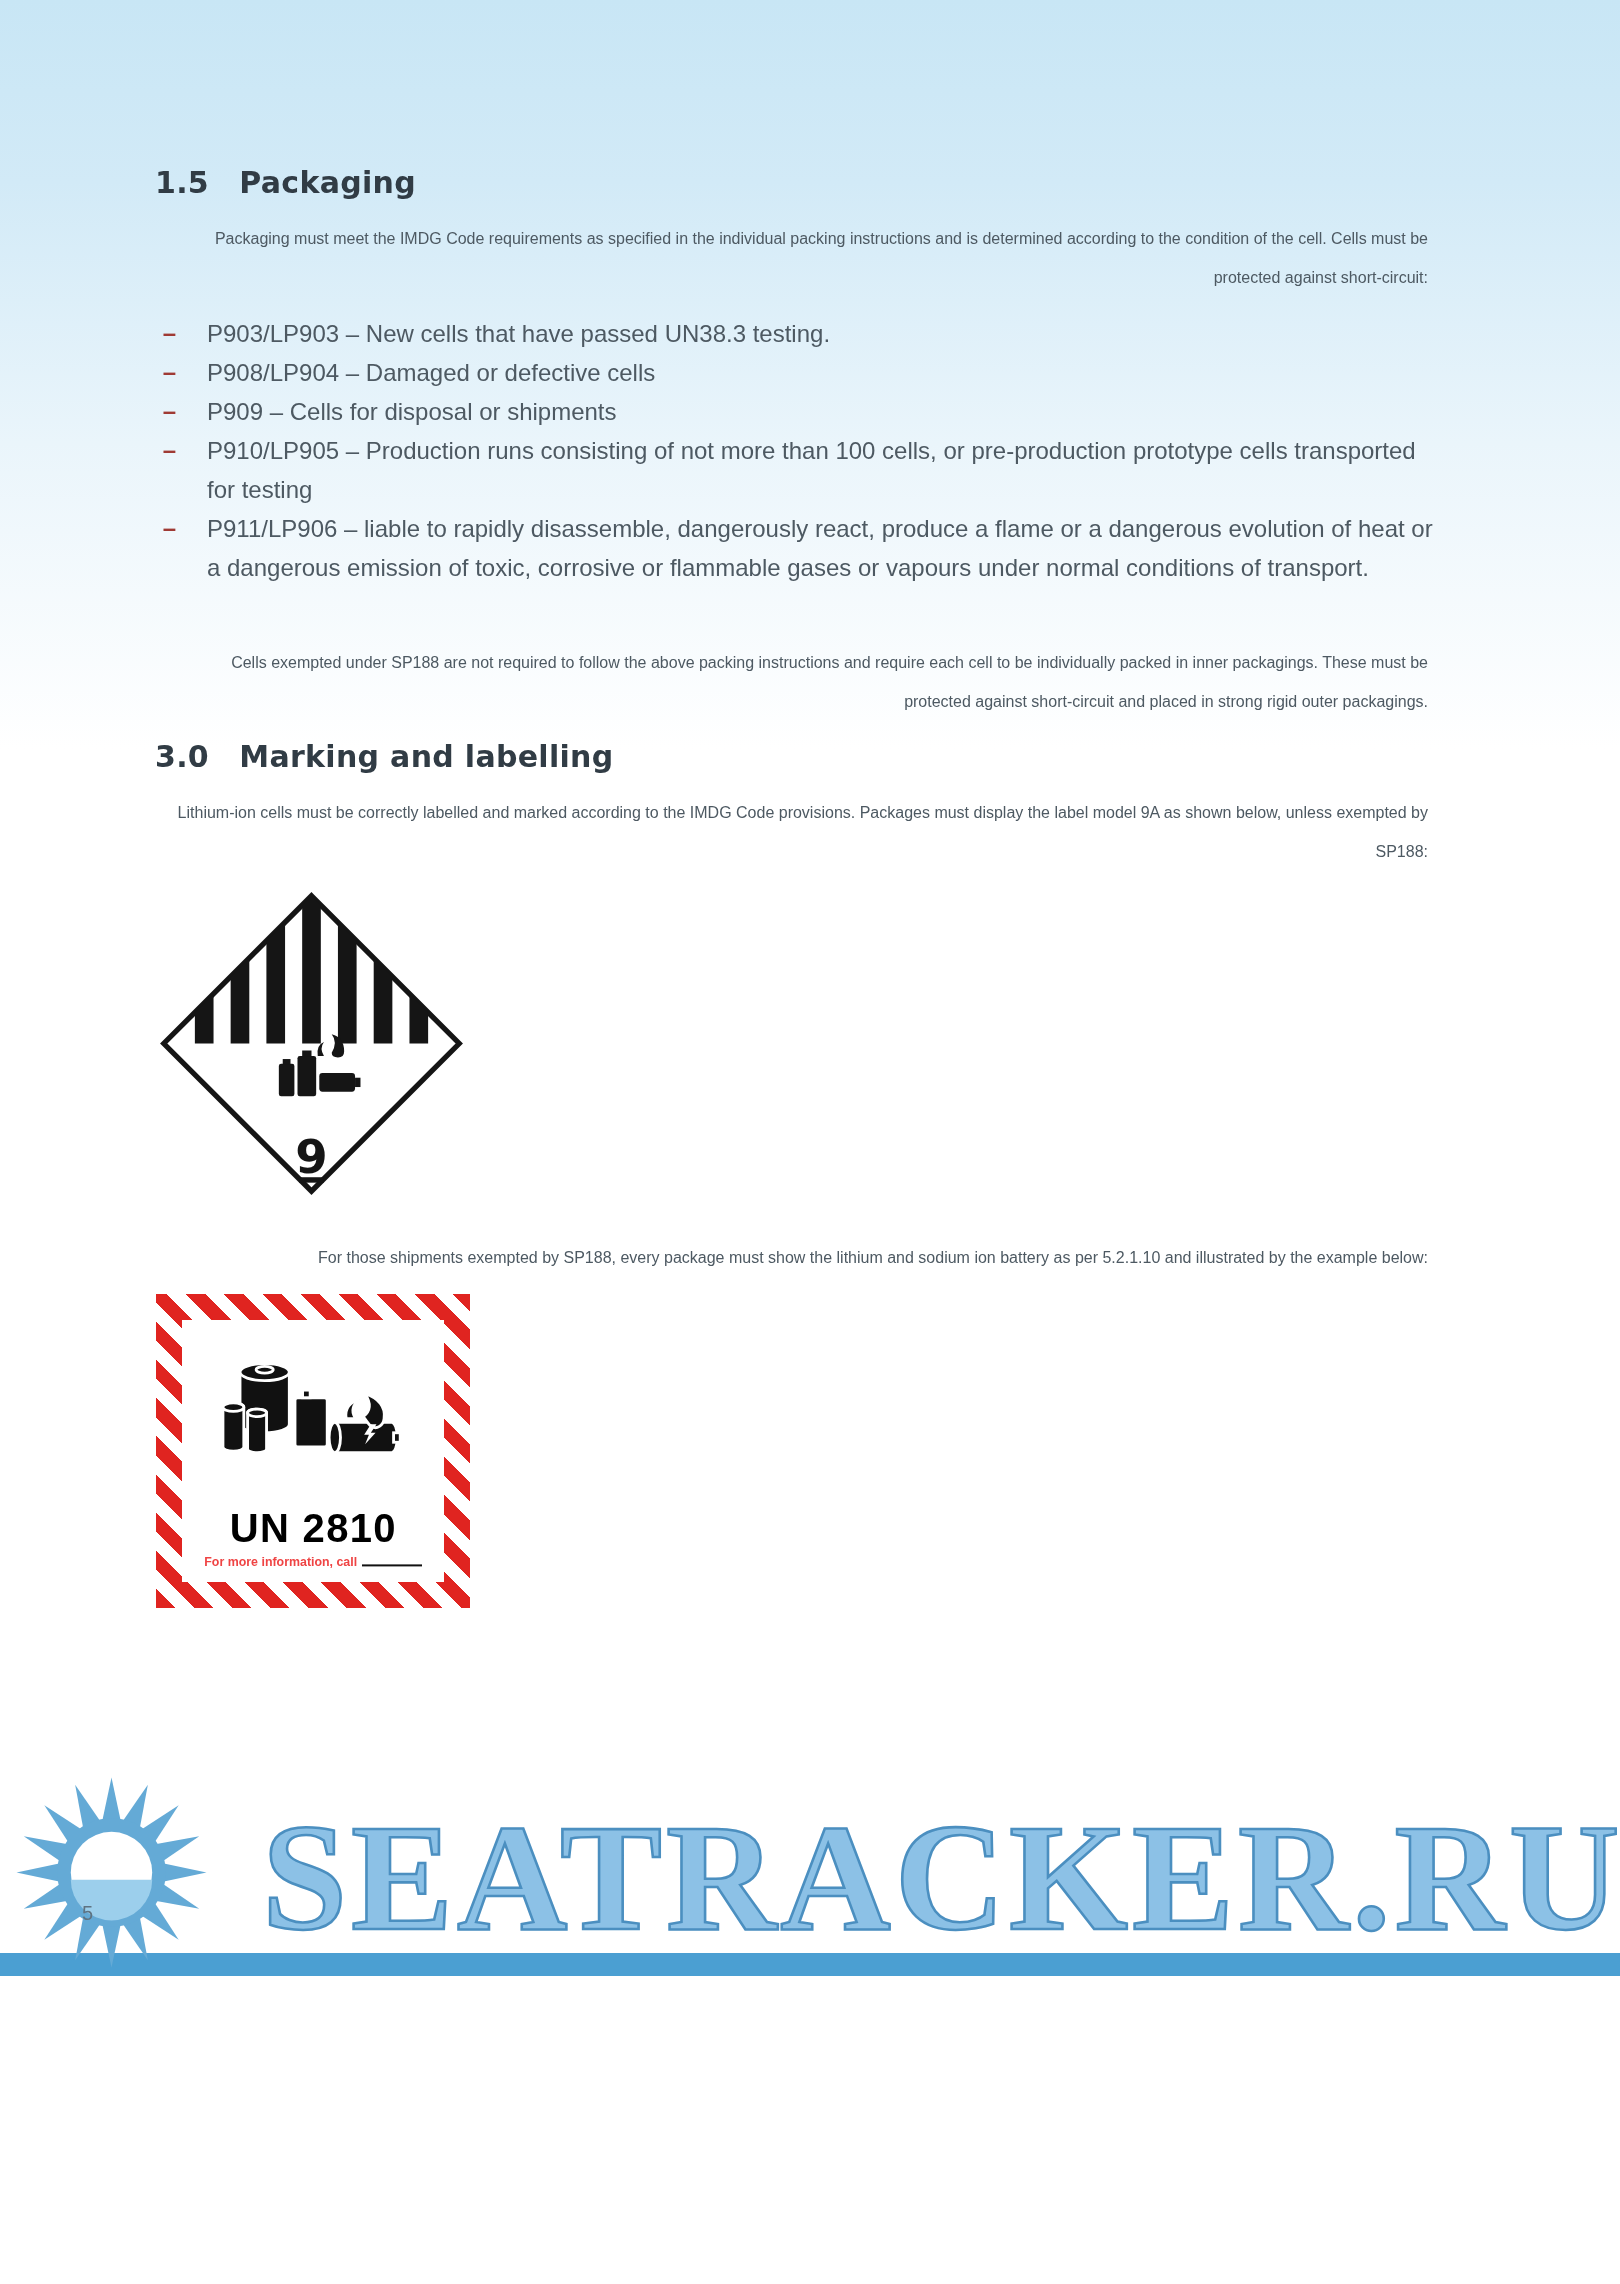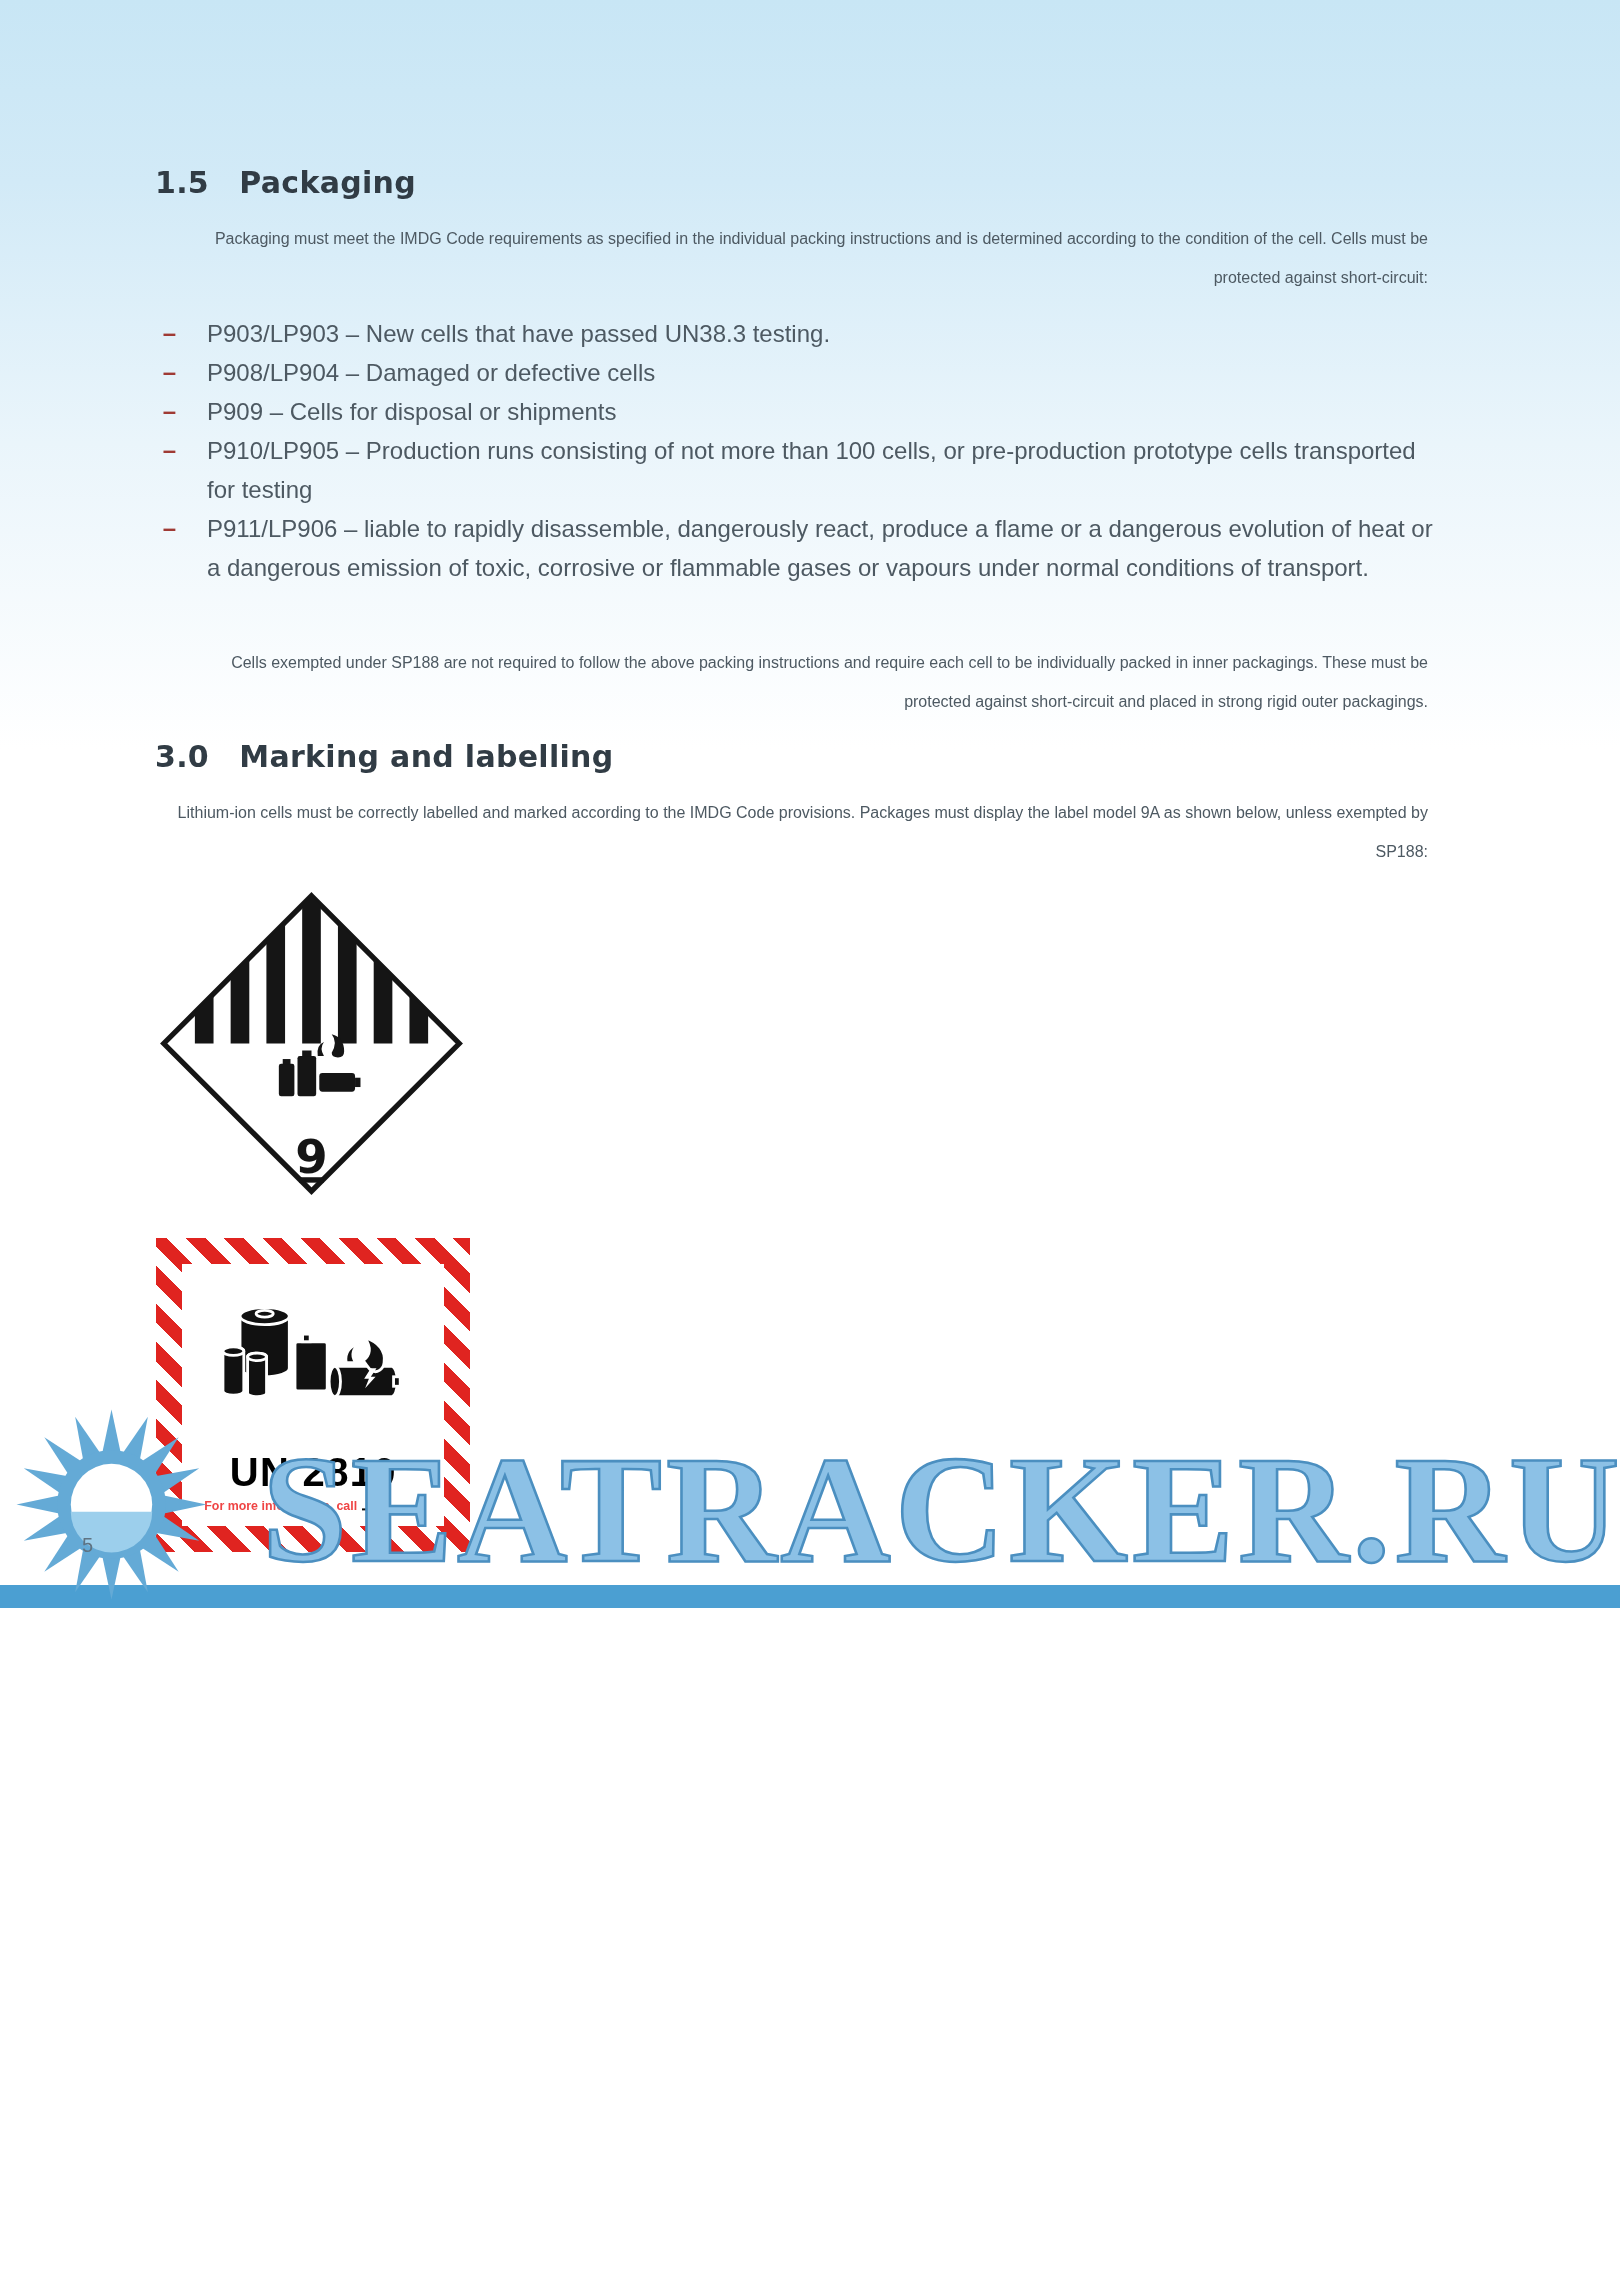--- a/index.html
+++ b/index.html
@@ -1,18 +1,18 @@
 <!DOCTYPE html>
 <html style="font-size:10.4px"><head>
 <meta charset="utf-8">
 <style>
   *{box-sizing:border-box;}
   html,body{margin:0;padding:0;background:#ffffff;}
   .page{
-    position:relative;width:1621px;height:1608px;overflow:hidden;margin:0 auto;
+    position:relative;width:1621px;height:1976px;overflow:hidden;margin:0 auto;
     background:linear-gradient(180deg,#c8e6f5 0px,#d2eaf7 182px,#eaf5fb 443px,#ffffff 749px,#ffffff 100%);
     font-family:"Liberation Sans","DejaVu Sans",sans-serif;color:#4d5962;
   }
   .content{position:relative;padding:164px 176px 0 155px;}
   .heading{margin:0 0 13px 0;font-family:"DejaVu Sans","Liberation Sans",sans-serif;
     font-size:30px;line-height:38px;font-weight:bold;color:#313c45;letter-spacing:0.3px;}
   .heading .hnum{margin-right:19.5px;}
   p.body{margin:17px;font-size:16px;line-height:39px;text-align:right;}
   .p-intro{margin-bottom:47px;}
   .p-outro{margin-bottom:42px;}
@@ -93,20 +93,21 @@
           <rect x="105" y="119" width="23" height="12" rx="2"></rect>
           <rect x="128" y="122" width="3.5" height="6"></rect>
           <path d="M113 106 q4 -7 0 -12 q8 2 8 11 q0 4 -4 4 q-4 0 -4 -3 z"></path>
           <path d="M108 108 q-3 -5 0 -9 q-5 2 -4 9 z"></path>
         </g>
         <text x="100" y="183" text-anchor="middle" font-size="30" font-weight="bold" font-family="DejaVu Sans, sans-serif" fill="#151515">9</text>
         <rect x="92" y="186" width="16" height="3.5" fill="#151515"></rect>
       </svg>
     </div>
 
+    <p class="body p-sp188">For those shipments exempted by SP188, every package must show the lithium and sodium ion battery as per 5.2.1.10 and illustrated by the example below:</p>
 
     <div class="unmark">
       <div class="unmark-inner">
         <svg class="un-batteries" viewBox="0 0 230 150" preserveAspectRatio="xMidYMid meet">
           <g stroke="#ffffff" stroke-width="3" fill="#111111">
 
             <path d="M38 25 a26 9 0 0 1 52 0 v55 a26 9 0 0 1 -52 0 z"></path>
             <ellipse cx="64" cy="25" rx="26" ry="9"></ellipse>
             <ellipse cx="64" cy="22.5" rx="9" ry="3.5"></ellipse>
 

